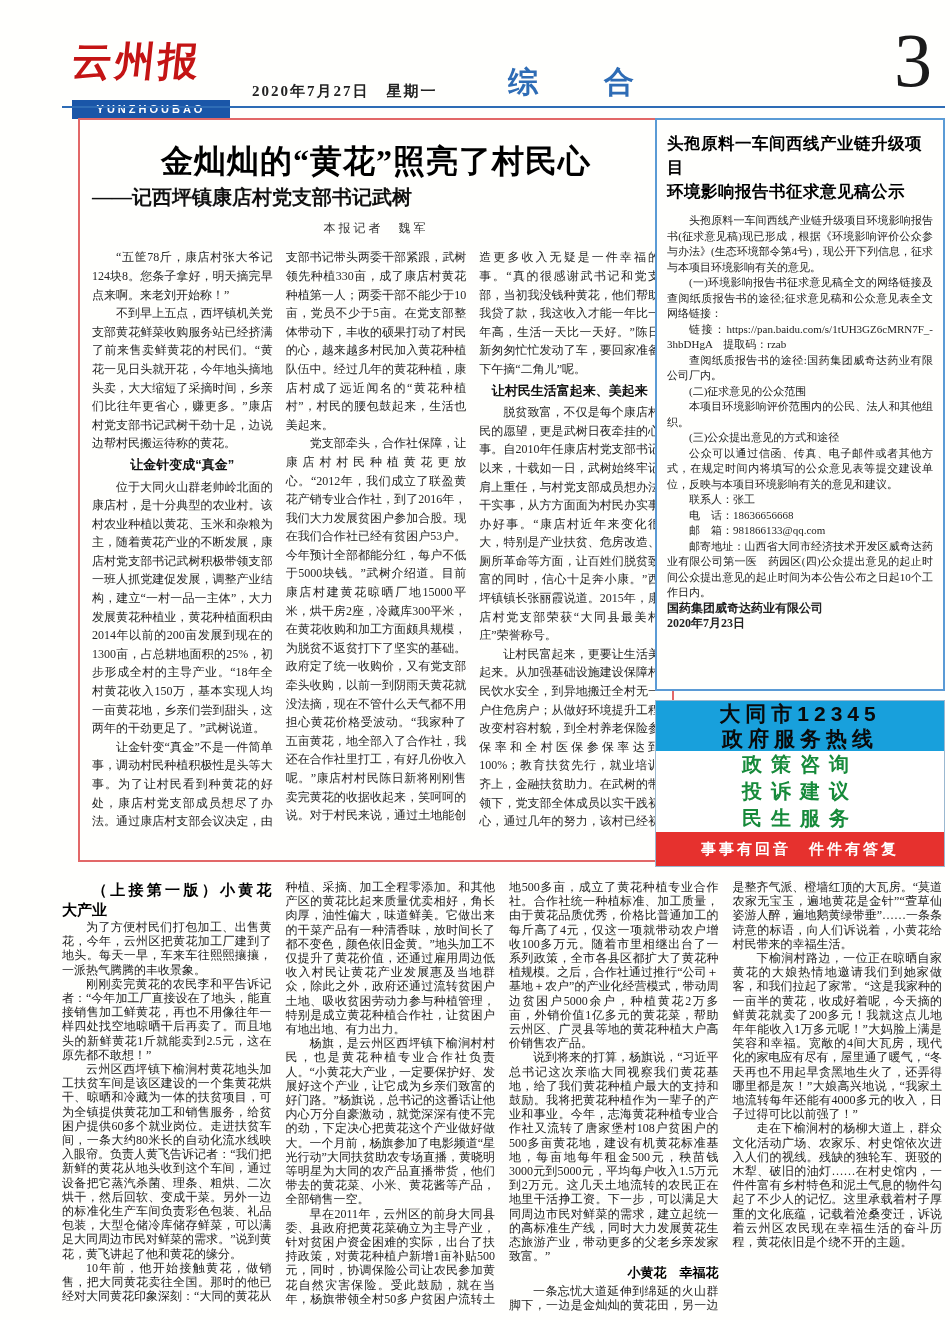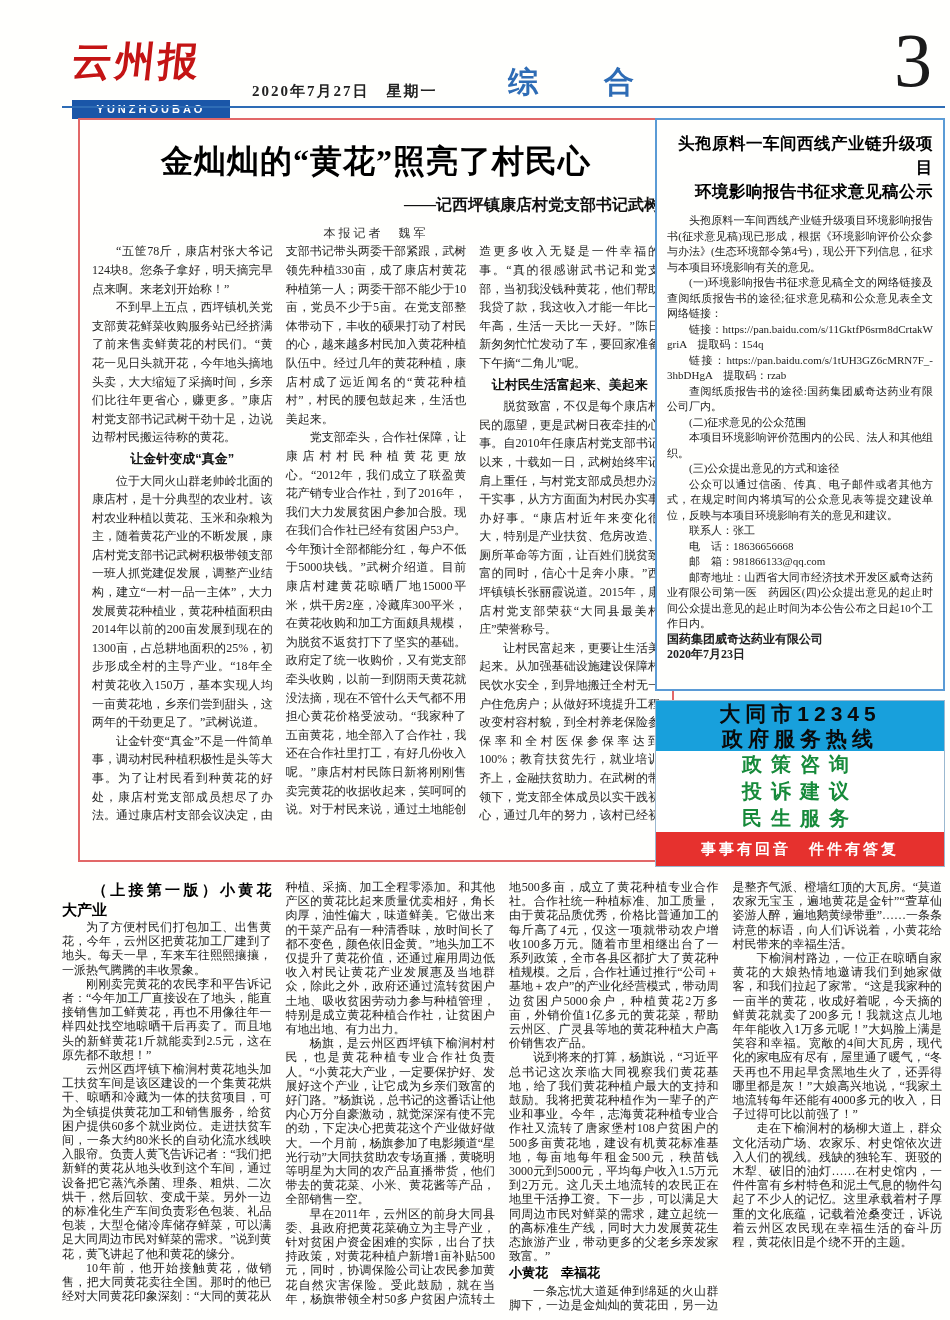--- a/index.html
+++ b/index.html
@@ -38,40 +38,40 @@
 
   
   #main-article {
     position:absolute; left:78px; top:118px; width:596px; height:744px;
     border:2px solid #e26868; padding:10px 12px; background:#fffffd;
   }
   #article-title {
     margin-top:12px; text-align:center; font-size:32px; font-weight:bold;
     letter-spacing:1px; color:#000; line-height:1.2;
   }
-  #article-subtitle { margin-top:15px; text-align:right; font-size:16px; font-weight:bold; color:#111; }
+  #article-subtitle { margin-top:4px; text-align:left; font-size:20px; font-weight:bold; color:#111; }
   #article-byline { margin-top:9px; text-align:center; font-size:12px; color:#333; letter-spacing:3px; }
   #article-body {
-    height:588px; overflow:hidden;
+    margin-top:11px; height:588px; overflow:hidden;
     column-count:3; column-gap:13px; column-fill:auto;
     font-size:12px; line-height:18.6px; text-align:justify; color:#262626;
   }
   #article-body p { text-indent:2em; }
   #article-body h4 {
     font-family:"Liberation Sans", sans-serif; font-size:13px; font-weight:bold;
     text-align:center; margin:3px 0; color:#111;
   }
 
   
   #announcement {
     position:absolute; left:655px; top:118px; width:290px; height:573px;
     border:2px solid #5b9bd5; padding:12px 10px; background:#fffffd;
   }
   .ann-title {
-    text-align:right; font-size:16.5px; font-weight:bold; line-height:24px;
+    text-align:left; font-size:16.5px; font-weight:bold; line-height:24px;
     color:#000; letter-spacing:0.5px;
   }
   #announcement-body {
     margin-top:9px; font-size:11px; line-height:15.5px; text-align:justify;
     word-break:break-all; color:#222; overflow:hidden; height:478px;
   }
   #announcement-body p { text-indent:2em; }
   #announcement-body p.sig { text-indent:0; font-weight:bold; font-size:12px; padding-right:6px; }
 
   
@@ -104,21 +104,21 @@
     column-count:4; column-gap:14px; column-fill:auto; overflow:hidden;
     font-size:12px; line-height:14.2px; text-align:justify; color:#222;
   }
   #continuation p { text-indent:2em; }
   #continuation .lead-title {
     font-family:"Liberation Sans", sans-serif; font-weight:bold; font-size:15px;
     line-height:20px; color:#000;
   }
   #continuation h4 {
     font-family:"Liberation Sans", sans-serif; font-size:13px; font-weight:bold;
-    text-align:left; margin:3px 0; color:#000;
+    text-align:right; margin:3px 0; color:#000;
   }
 </style>
 </head>
 <body>
 
 <div id="page">
 
   <div id="masthead">
     <div class="cn">云州报</div>
     <div class="py">YUNZHOUBAO</div>
@@ -144,21 +144,20 @@
         <p>让村民富起来，更要让生活美起来。从加强基础设施建设保障村民饮水安全，到异地搬迁全村无一户住危房户；从做好环境提升工程改变村容村貌，到全村养老保险参保率和全村医保参保率达到100%；教育扶贫先行，就业培训齐上，金融扶贫助力。在武树的带领下，党支部全体成员以实干践初心，通过几年的努力，该村已经初步形成以黄花为主导的脱贫致富产业，2018年人均纯收入达到6900元，2019年人均纯收入达到8000元，2020年人均纯收入预计达到9000元，极大的增强了群众的获得感、认同感和幸福感，村民脸上洋溢的笑容，就是对党支部整体工作的肯定和认可。</p>
       </div>
   </div>
 
   <div id="announcement">
     <div class="ann-title">头孢原料一车间西线产业链升级项目</div>
     <div class="ann-title">环境影响报告书征求意见稿公示</div>
     <div id="announcement-body">
         <p>头孢原料一车间西线产业链升级项目环境影响报告书(征求意见稿)现已形成，根据《环境影响评价公众参与办法》(生态环境部令第4号)，现公开下列信息，征求与本项目环境影响有关的意见。</p>
         <p>(一)环境影响报告书征求意见稿全文的网络链接及查阅纸质报告书的途径;征求意见稿和公众意见表全文网络链接：</p>
-        <p>链接：https://pan.baidu.com/s/11GktfP6srm8dCrtakWgriA　提取码：154q</p>
         <p>链接：https://pan.baidu.com/s/1tUH3GZ6cMRN7F_-3hbDHgA　提取码：rzab</p>
         <p>查阅纸质报告书的途径:国药集团威奇达药业有限公司厂内。</p>
         <p>(二)征求意见的公众范围</p>
         <p>本项目环境影响评价范围内的公民、法人和其他组织。</p>
         <p>(三)公众提出意见的方式和途径</p>
         <p>公众可以通过信函、传真、电子邮件或者其他方式，在规定时间内将填写的公众意见表等提交建设单位，反映与本项目环境影响有关的意见和建议。</p>
         <p>联系人：张工</p>
         <p>电　话：18636656668</p>
         <p>邮　箱：981866133@qq.com</p>
         <p>邮寄地址：山西省大同市经济技术开发区威奇达药业有限公司第一医　药园区(四)公众提出意见的起止时间公众提出意见的起止时间为本公告公布之日起10个工作日内。</p>

